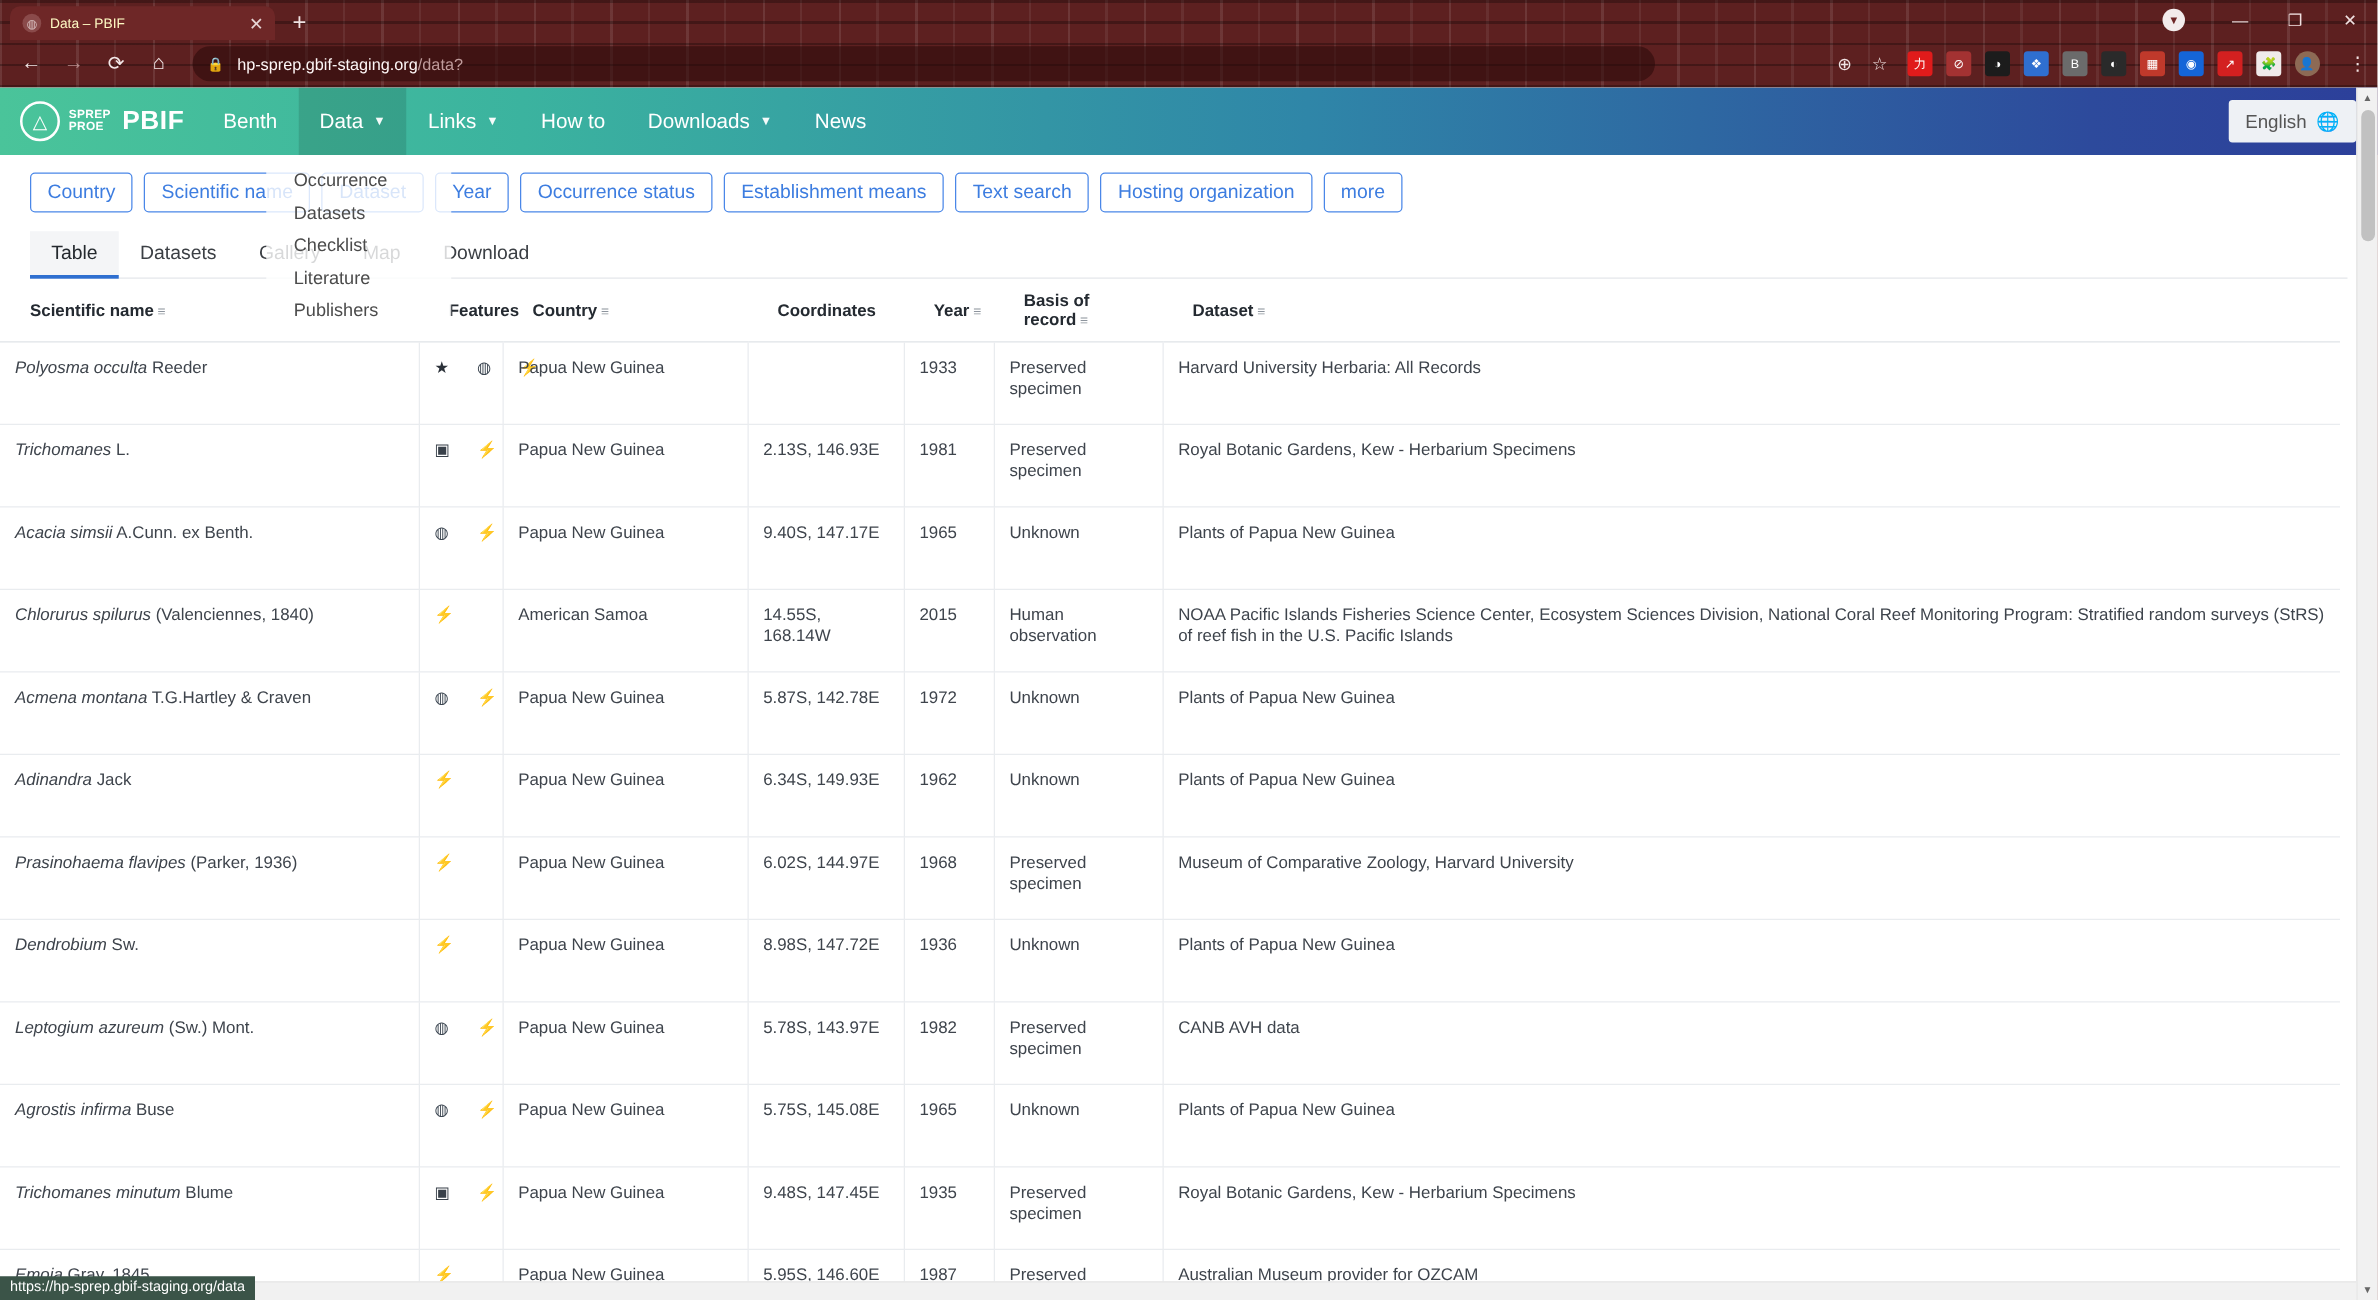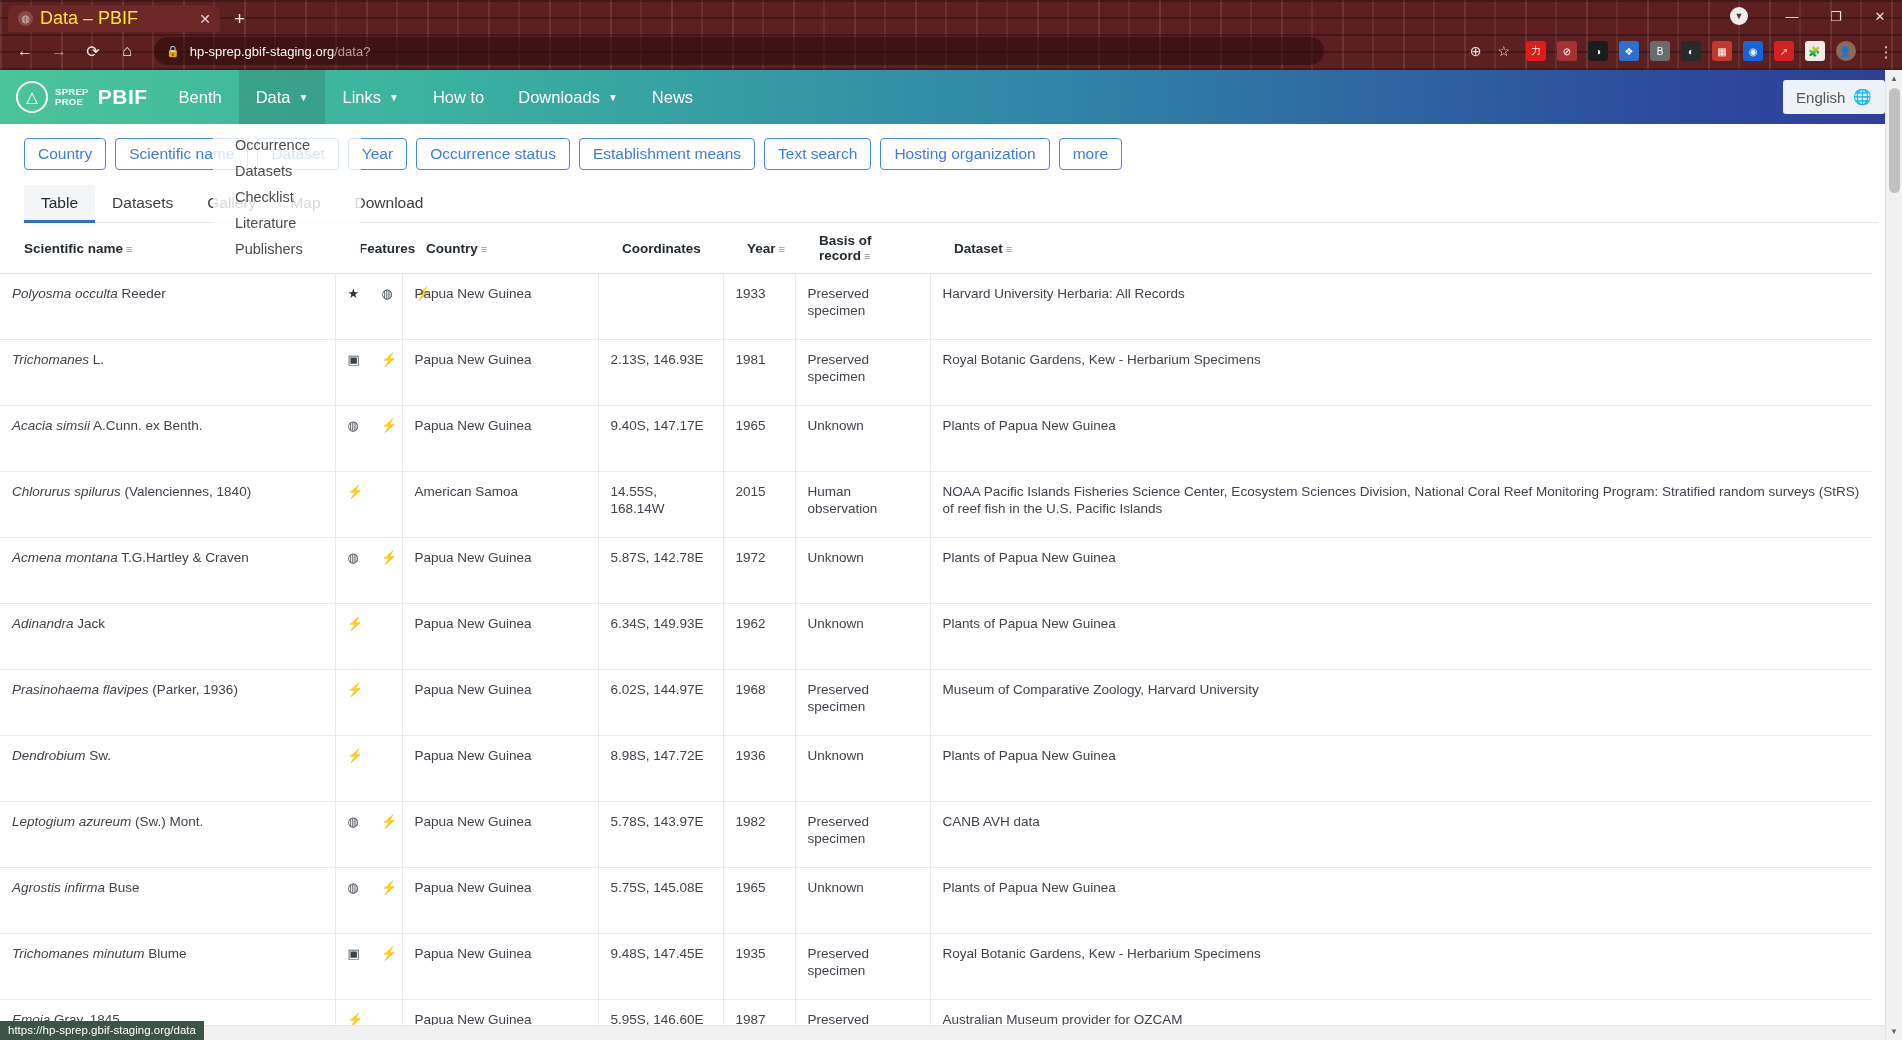--- a/index.html
+++ b/index.html
@@ -35,21 +35,21 @@
     padding: 0 6px 0 10px;
     position: relative;
   }
   .tab-favicon {
     width: 15px; height: 15px; border-radius: 50%;
     background: #8a4a4a;
     display: flex; align-items: center; justify-content: center;
     font-size: 10px; color: #d8c0c0; flex: 0 0 auto;
   }
   .tab-title {
-    font-size: 18px; color: #fde047; flex: 1;
+    font-size: 11px; color: #fef9c3; flex: 1;
     white-space: nowrap; overflow: hidden; text-overflow: ellipsis;
   }
   .tab-close { font-size: 14px; color: #e7d5d5; width: 18px; text-align: center; line-height: 1; }
   .newtab { margin-left: 14px; font-size: 19px; color: #f0e2e2; line-height: 1; padding-bottom: 4px; }
   .wincontrols {
     position: absolute; right: 0; top: 0; height: 32px;
     display: flex; align-items: center; gap: 0;
   }
   .wcbtn { width: 44px; height: 32px; display: flex; align-items: center; justify-content: center; color: #f0e0e0; font-size: 13px; }
   .dl-indicator {

